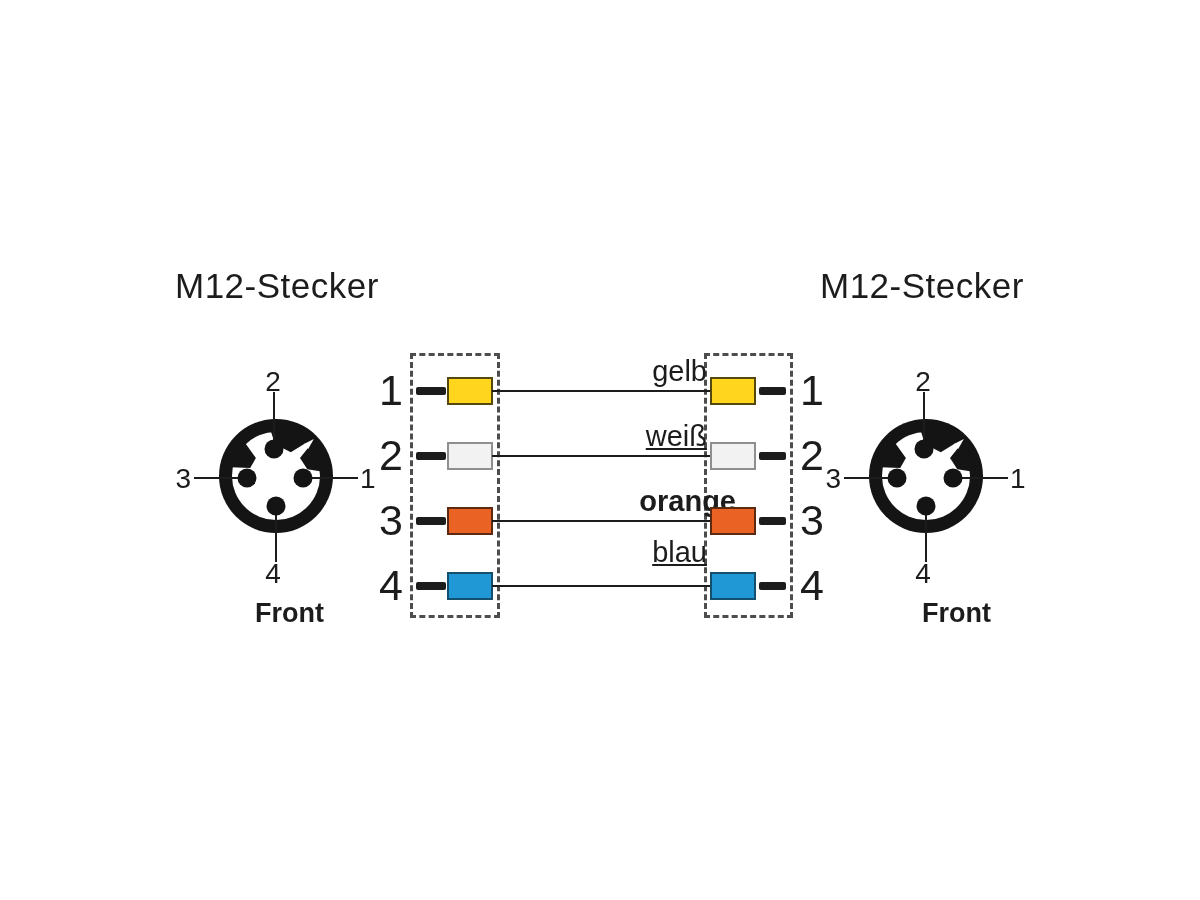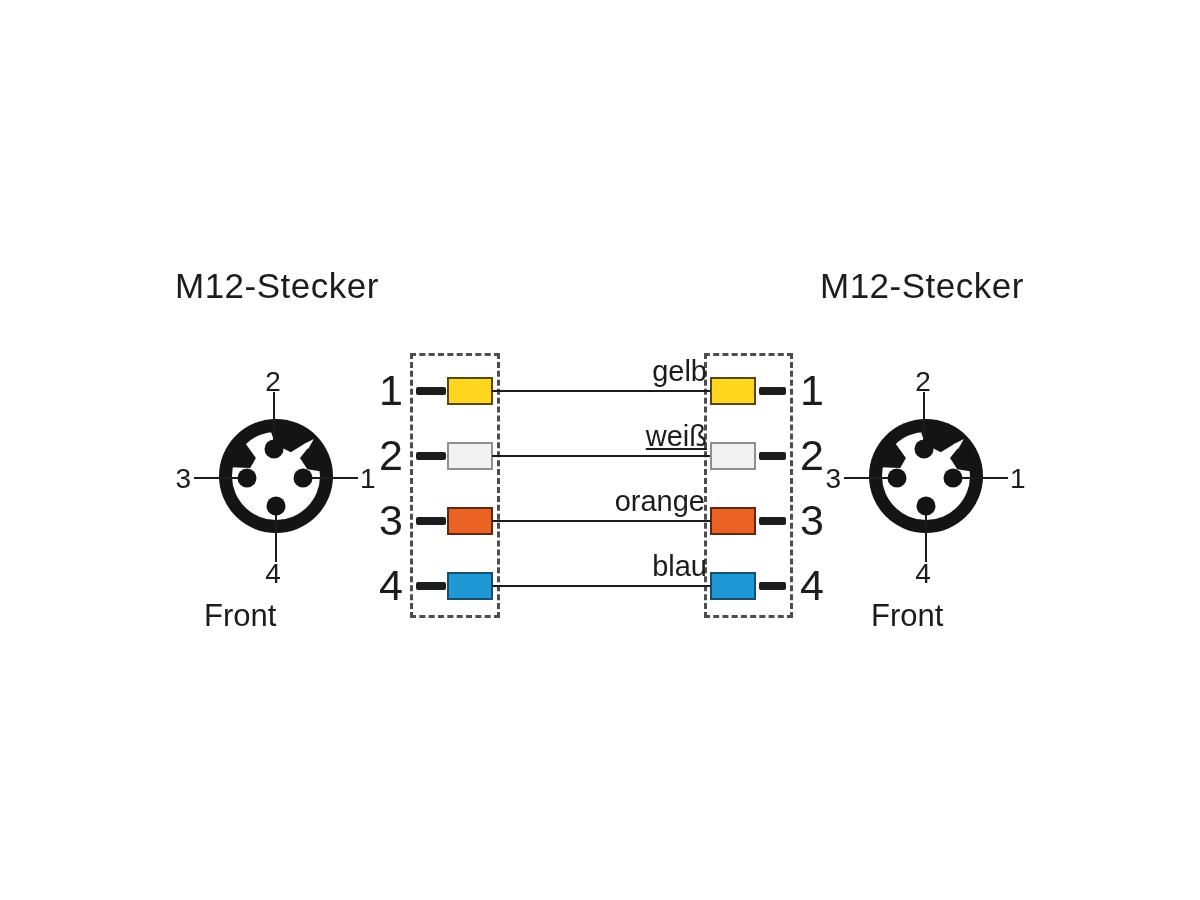--- a/index.html
+++ b/index.html
@@ -6,21 +6,21 @@
   body{
     width:1200px;height:900px;background:#ffffff;
     font-family:"Liberation Sans","DejaVu Sans",sans-serif;
     color:#1c1c1c;overflow:hidden;position:relative;
   }
   .abs{position:absolute;}
   .title{
     font-size:35px;letter-spacing:0.5px;color:#1c1c1c;white-space:nowrap;
   }
   .front{
-    font-size:31px;font-weight:normal;width:120px;text-align:left;
+    font-size:27px;font-weight:bold;width:120px;text-align:right;
   }
   .dashed-box{
     border:3px dashed #4d4d4d;box-sizing:border-box;background:transparent;
   }
   .pin-num{
     font-size:43px;height:52px;line-height:50px;width:58px;white-space:nowrap;
   }
   .pin-num.l{text-align:right;}
   .pin-num.r{text-align:left;}
   .stub{height:8px;background:#1c1c1c;border-radius:2px;}
@@ -113,30 +113,30 @@
     <div class="abs cbox" style="left: 710px; top: 442px; background: rgb(242, 242, 242); border-color: rgb(143, 143, 143);"></div>
     <div class="abs stub" style="left:759px;top:452px;width:27px;"></div>
     <span class="abs pin-num r" style="left:800px;top:430px;">2</span>
   </div>
 
   <div>
     <span class="abs pin-num l" style="left:345px;top:495px;">3</span>
     <div class="abs stub" style="left:416px;top:517px;width:30px;"></div>
     <div class="abs cbox" style="left: 447px; top: 507px; background: rgb(234, 98, 36); border-color: rgb(92, 42, 16);"></div>
     <div class="abs wire-line" style="left:492px;top:520px;width:220px;"></div>
-    <div class="abs wire-label" style="left:495px;top:485px;">orange</div>
+    <div class="abs wire-label" style="left:526px;top:485px;font-weight:bold;">orange</div>
     <div class="abs cbox" style="left: 710px; top: 507px; background: rgb(234, 98, 36); border-color: rgb(92, 42, 16);"></div>
     <div class="abs stub" style="left:759px;top:517px;width:27px;"></div>
     <span class="abs pin-num r" style="left:800px;top:495px;">3</span>
   </div>
 
   <div>
     <span class="abs pin-num l" style="left:345px;top:560px;">4</span>
     <div class="abs stub" style="left:416px;top:582px;width:30px;"></div>
     <div class="abs cbox" style="left: 447px; top: 572px; background: rgb(31, 152, 213); border-color: rgb(20, 80, 110);"></div>
     <div class="abs wire-line" style="left:492px;top:585px;width:220px;"></div>
-    <div class="abs wire-label" style="left:497px;top:550px;">blau</div>
+    <div class="abs wire-label" style="left:497px;top:536px;text-decoration:underline;">blau</div>
     <div class="abs cbox" style="left: 710px; top: 572px; background: rgb(31, 152, 213); border-color: rgb(20, 80, 110);"></div>
     <div class="abs stub" style="left:759px;top:582px;width:27px;"></div>
     <span class="abs pin-num r" style="left:800px;top:560px;">4</span>
   </div>
 
 </div>
 
 </body></html>

